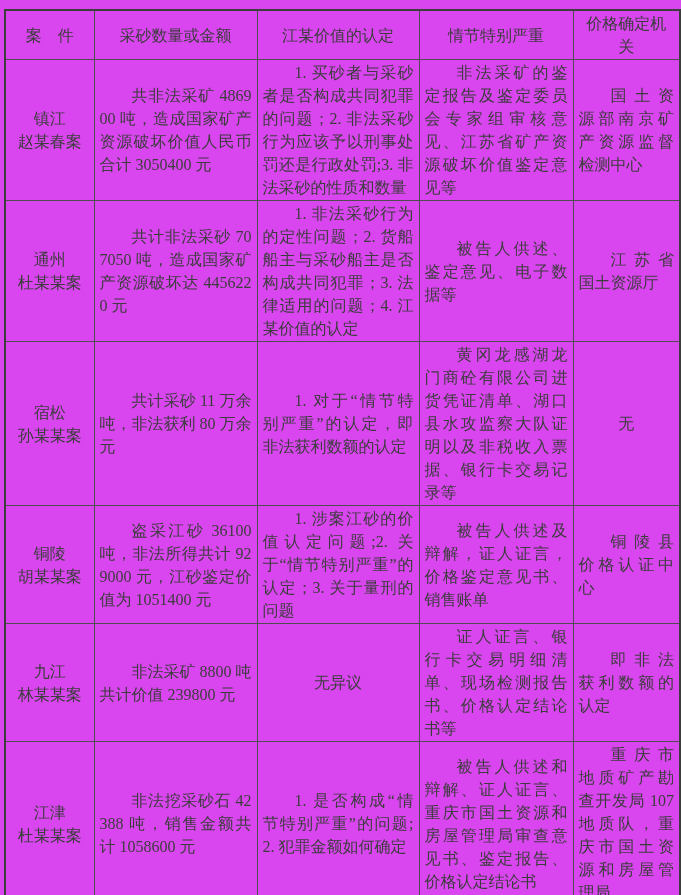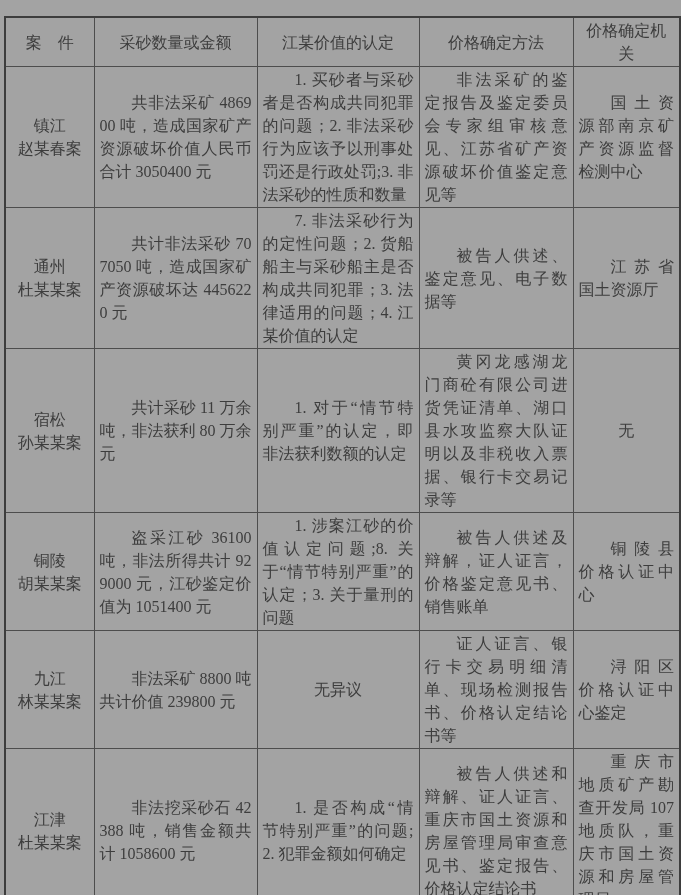--- a/index.html
+++ b/index.html
@@ -10,23 +10,23 @@
   body {
     width: 681px;
     height: 895px;
     font-family: "Liberation Serif", "DejaVu Serif", serif;
     color: #3d3d3d;
     overflow: hidden;
   }
   .page {
     width: 681px;
     height: 895px;
-    background: #a3a3a3;
+    background: #d946ef;
     box-sizing: border-box;
-    padding: 16px 0 0 4px;
+    padding: 9px 0 0 4px;
   }
   table.cases {
     border-collapse: collapse;
     table-layout: fixed;
     width: 675px;
     border: 2px solid #3d3d3d;
   }
   .cases th, .cases td {
     border: 1px solid #4d4d4d;
     font-size: 16px;
@@ -75,74 +75,74 @@
       <col style="width:163px">
       <col style="width:162px">
       <col style="width:154px">
       <col style="width:107px">
     </colgroup>
     <thead>
       <tr class="hdr">
         <th>案　件</th>
         <th>采砂数量或金额</th>
         <th>江某价值的认定</th>
-        <th>价格确定方法</th>
+        <th>情节特别严重</th>
         <th>价格确定机关</th>
       </tr>
     </thead>
     <tbody>
       <tr class="r0">
         <td class="case-col">
           <span class="case-line">镇江</span>
           <span class="case-line">赵某春案</span>
         </td>
         <td class="just">共非法采矿 486900 吨，造成国家矿产资源破坏价值人民币合计 3050400 元</td>
         <td class="just">1. 买砂者与采砂者是否构成共同犯罪的问题；2. 非法采砂行为应该予以刑事处罚还是行政处罚;3. 非法采砂的性质和数量</td>
         <td class="just">非法采矿的鉴定报告及鉴定委员会专家组审核意见、江苏省矿产资源破坏价值鉴定意见等</td>
         <td class="just">国土资源部南京矿产资源监督检测中心</td>
       </tr>
       <tr class="r1">
         <td class="case-col">
           <span class="case-line">通州</span>
           <span class="case-line">杜某某案</span>
         </td>
         <td class="just">共计非法采砂 707050 吨，造成国家矿产资源破坏达 4456220 元</td>
-        <td class="just">7. 非法采砂行为的定性问题；2. 货船船主与采砂船主是否构成共同犯罪；3. 法律适用的问题；4. 江某价值的认定</td>
+        <td class="just">1. 非法采砂行为的定性问题；2. 货船船主与采砂船主是否构成共同犯罪；3. 法律适用的问题；4. 江某价值的认定</td>
         <td class="just">被告人供述、鉴定意见、电子数据等</td>
         <td class="just">江苏省国土资源厅</td>
       </tr>
       <tr class="r2">
         <td class="case-col">
           <span class="case-line">宿松</span>
           <span class="case-line">孙某某案</span>
         </td>
         <td class="just">共计采砂 11 万余吨，非法获利 80 万余元</td>
         <td class="just">1. 对于“情节特别严重”的认定，即非法获利数额的认定</td>
         <td class="just">黄冈龙感湖龙门商砼有限公司进货凭证清单、湖口县水攻监察大队证明以及非税收入票据、银行卡交易记录等</td>
         <td class="center">无</td>
       </tr>
       <tr class="r3">
         <td class="case-col">
           <span class="case-line">铜陵</span>
           <span class="case-line">胡某某案</span>
         </td>
         <td class="just">盗采江砂 36100 吨，非法所得共计 929000 元，江砂鉴定价值为 1051400 元</td>
-        <td class="just">1. 涉案江砂的价值认定问题;8. 关于“情节特别严重”的认定；3. 关于量刑的问题</td>
+        <td class="just">1. 涉案江砂的价值认定问题;2. 关于“情节特别严重”的认定；3. 关于量刑的问题</td>
         <td class="just">被告人供述及辩解，证人证言，价格鉴定意见书、销售账单</td>
         <td class="just">铜陵县价格认证中心</td>
       </tr>
       <tr class="r4">
         <td class="case-col">
           <span class="case-line">九江</span>
           <span class="case-line">林某某案</span>
         </td>
         <td class="just">非法采矿 8800 吨共计价值 239800 元</td>
         <td class="center">无异议</td>
         <td class="just">证人证言、银行卡交易明细清单、现场检测报告书、价格认定结论书等</td>
-        <td class="just">浔阳区价格认证中心鉴定</td>
+        <td class="just">即非法获利数额的认定</td>
       </tr>
       <tr class="r5">
         <td class="case-col">
           <span class="case-line">江津</span>
           <span class="case-line">杜某某案</span>
         </td>
         <td class="just">非法挖采砂石 42388 吨，销售金额共计 1058600 元</td>
         <td class="just">1. 是否构成“情节特别严重”的问题; 2. 犯罪金额如何确定</td>
         <td class="just">被告人供述和辩解、证人证言、重庆市国土资源和房屋管理局审查意见书、鉴定报告、价格认定结论书</td>
         <td class="just">重庆市地质矿产勘查开发局 107 地质队，重庆市国土资源和房屋管理局</td>

